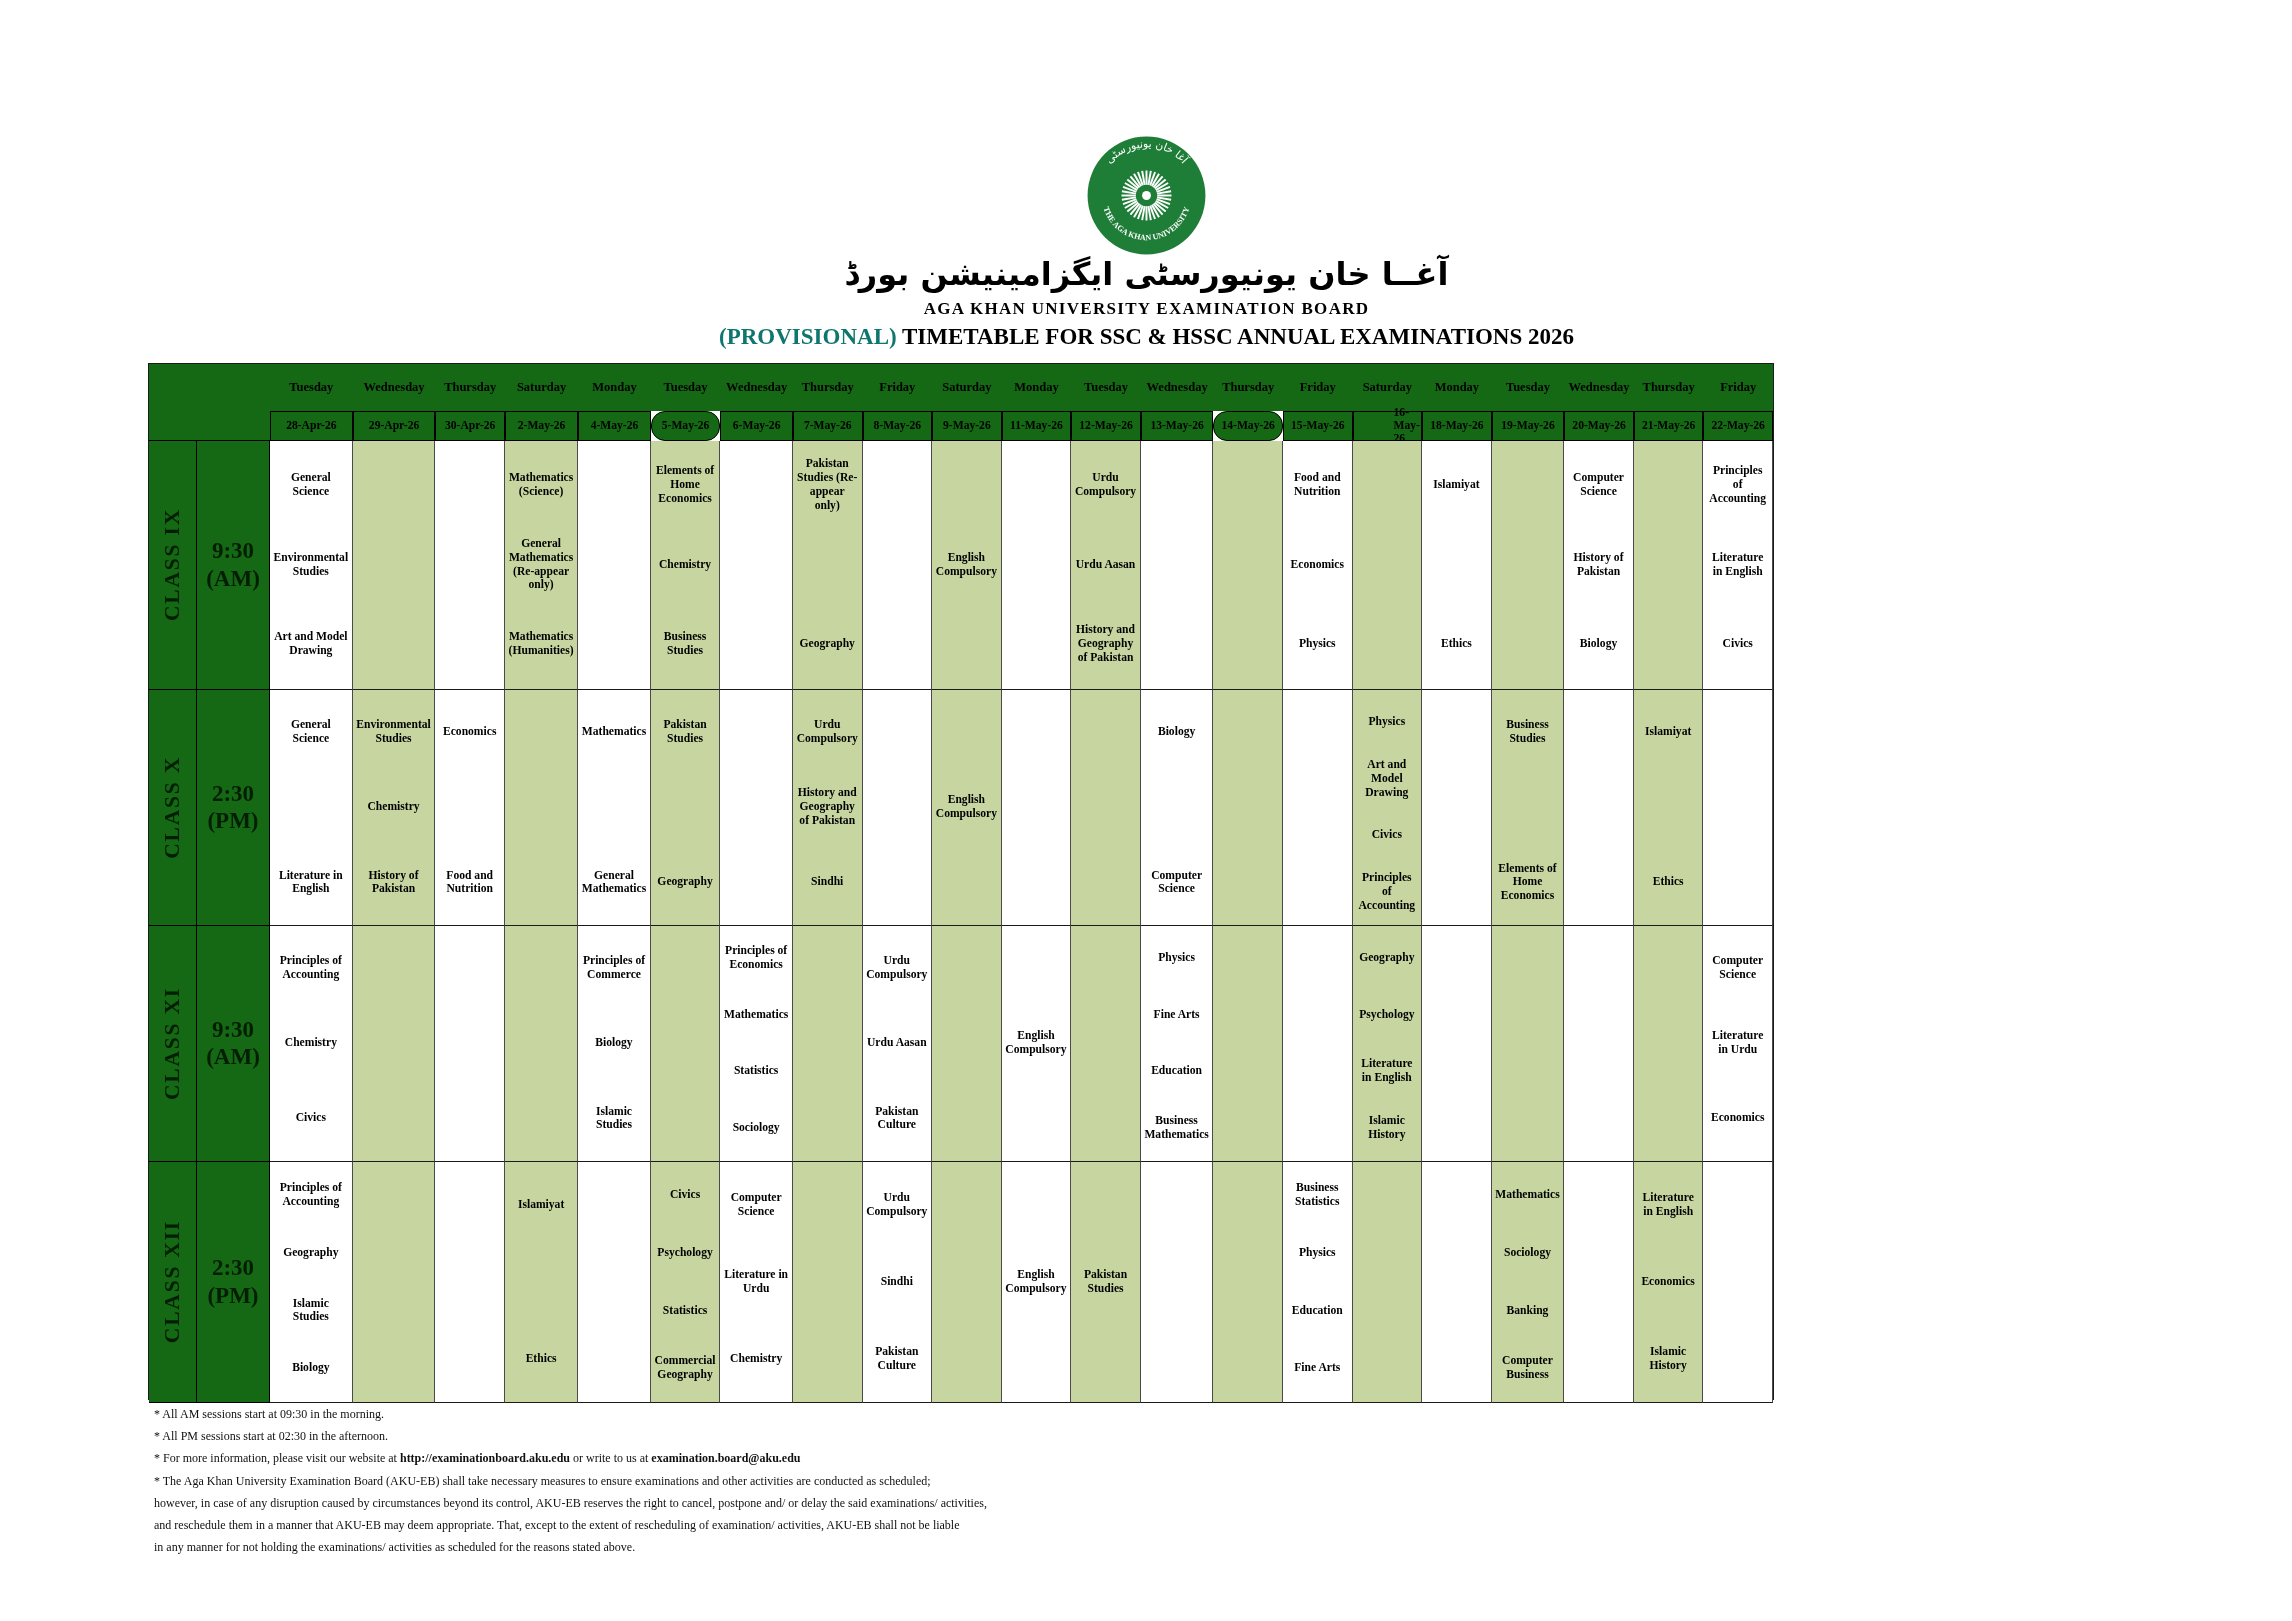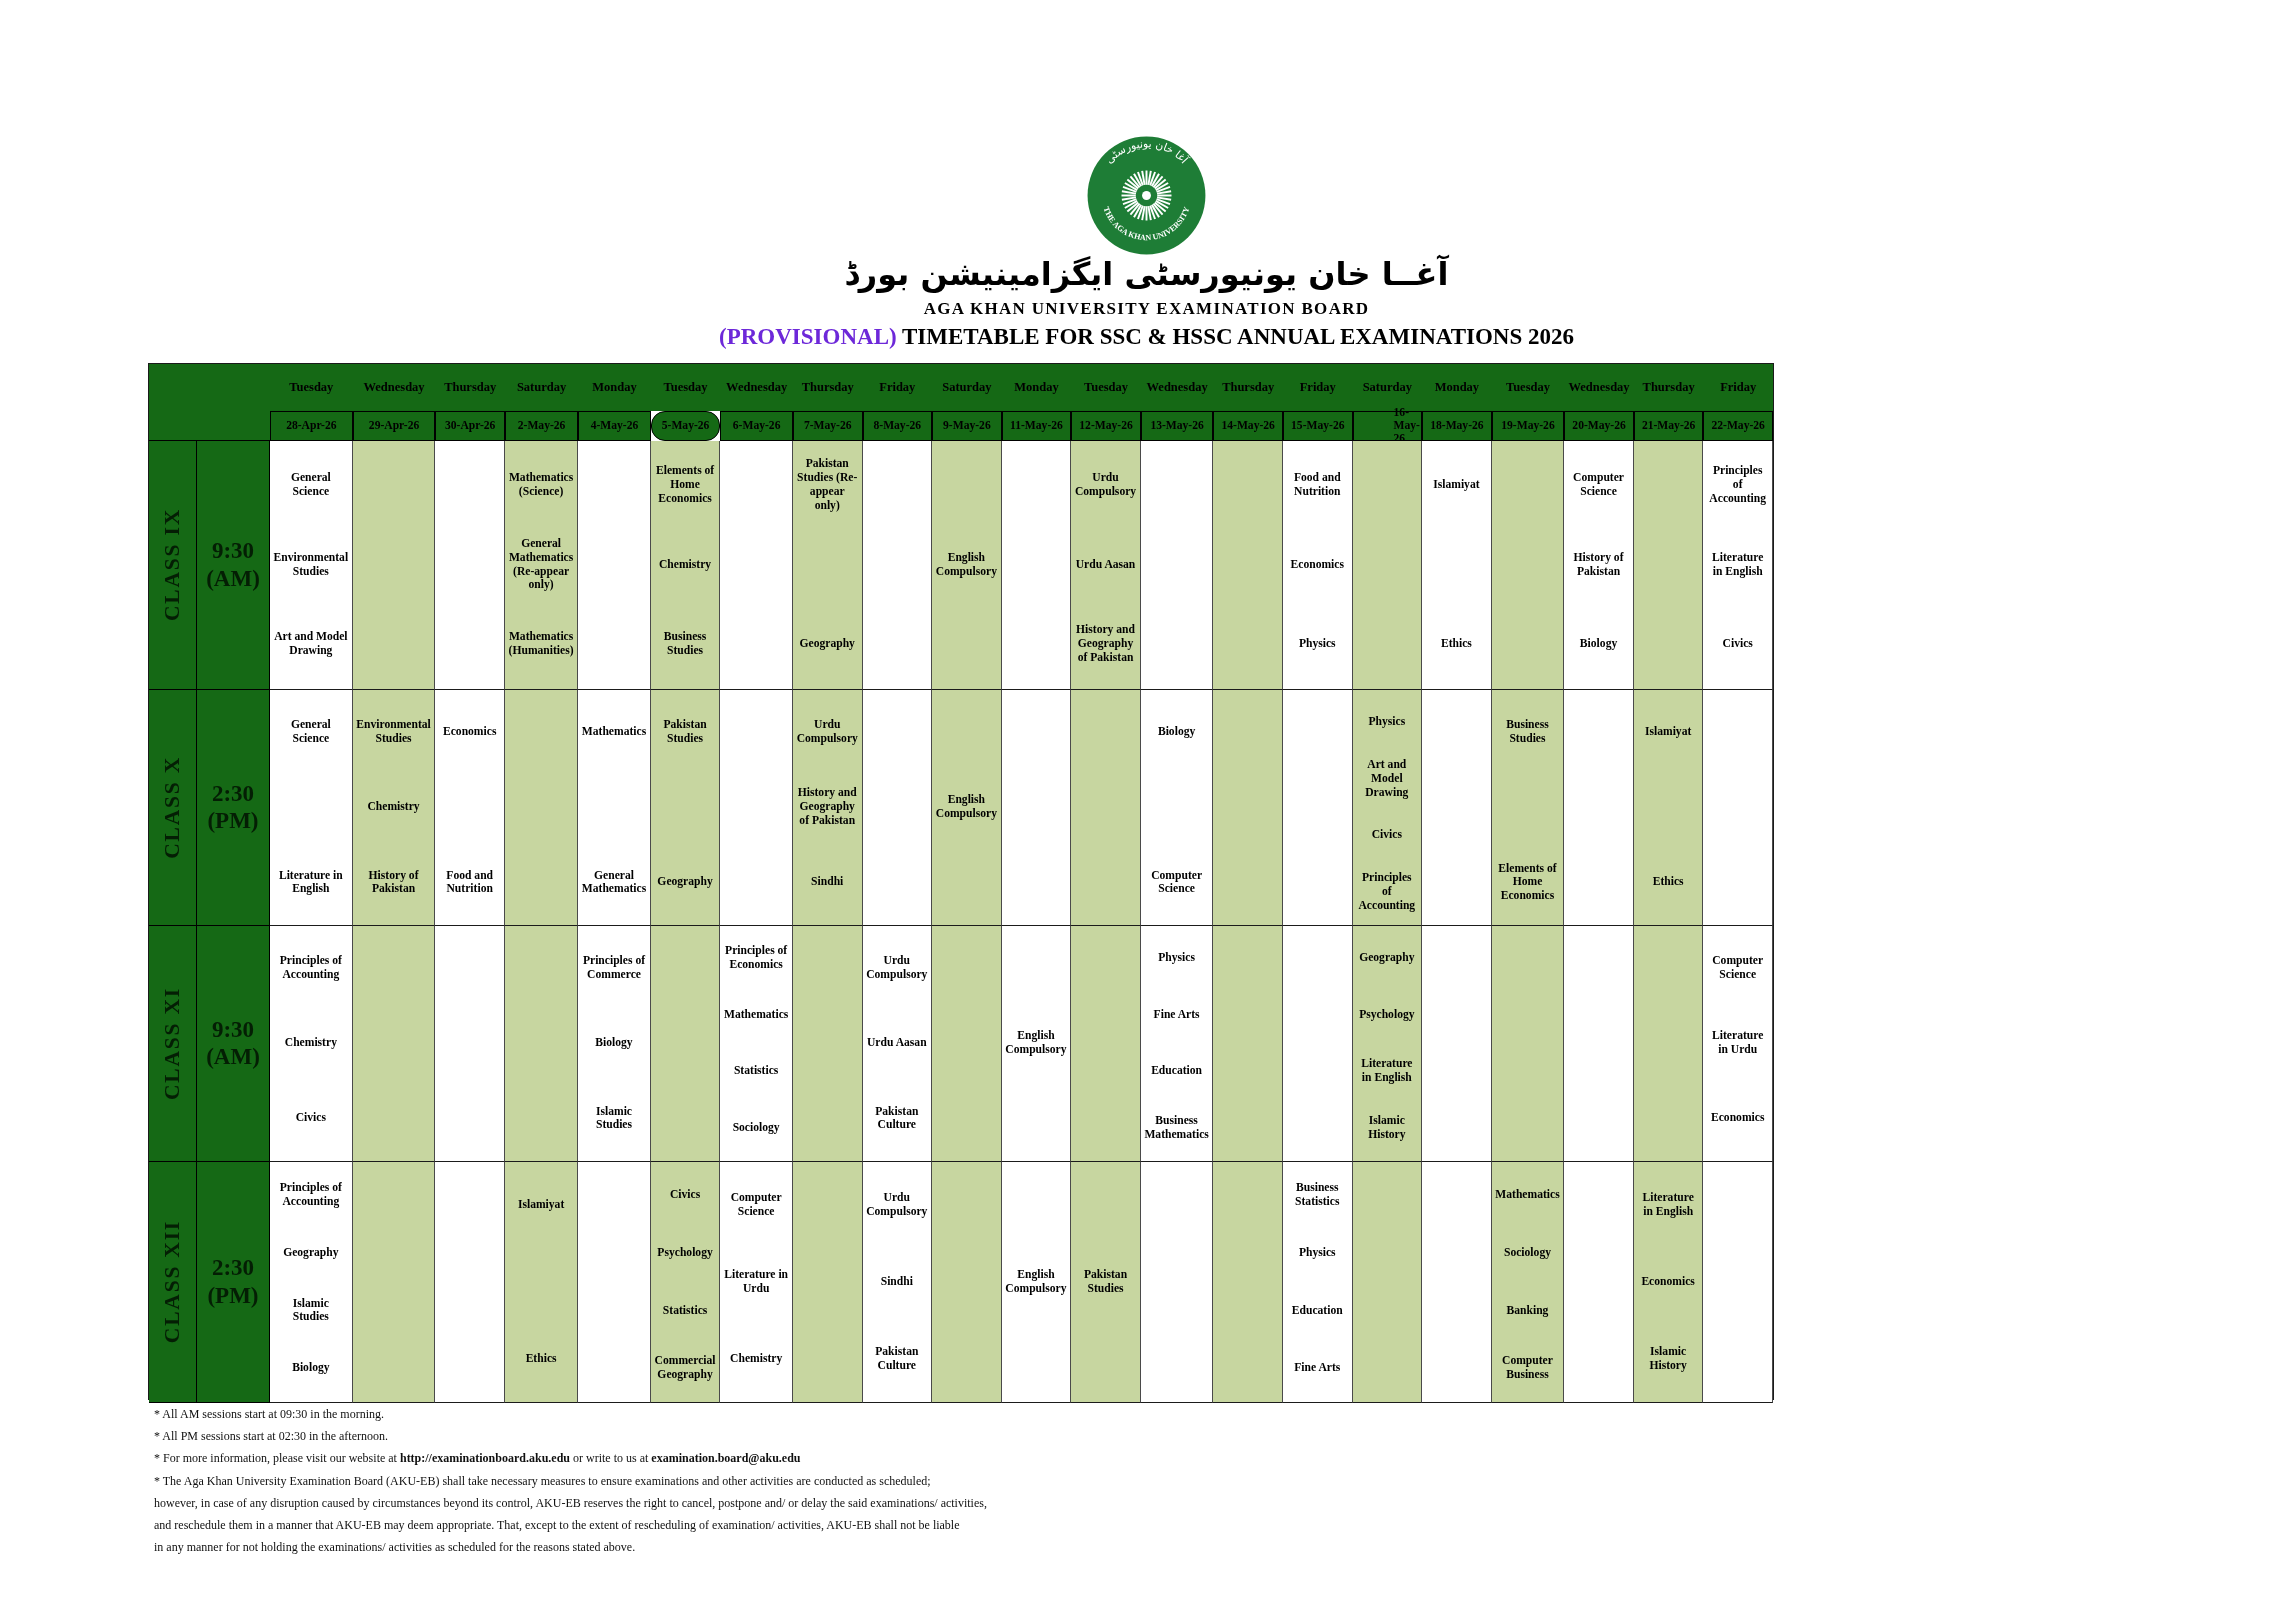--- a/index.html
+++ b/index.html
@@ -11,21 +11,21 @@
     --dg:#156915;      
     --lg:#c7d6a0;      
     --bdr:#1b1b1b;
   }
   
   .top-center{position:absolute;left:0;width:100%;text-align:center;}
   #logo-wrap{top:133px;}
   #urdu-line{top:258px;font-family:"DejaVu Sans",sans-serif;font-size:32px;font-weight:bold;line-height:1;}
   #org-line{top:299px;font-size:17px;font-weight:bold;letter-spacing:1.3px;}
   #title-line{top:324px;font-size:23px;font-weight:bold;}
-  #title-line .prov{color:#6d28d9;}
+  #title-line .prov{color:#0f766e;}
   
   #tt-grid{
     position:absolute;left:148px;top:363px;width:1626px;height:1037px;
     display:grid;grid-template-columns:48px 73px repeat(21,1fr);
     grid-template-rows:47px 29.6px 249px 236px 236px 241px;
     border:1.8px solid var(--bdr);background:#fff;box-sizing:border-box;
   }
   .dk{background:var(--dg);}
   .day-cell{
     background:var(--dg);display:flex;align-items:center;justify-content:center;
@@ -148,21 +148,21 @@
     <div class="date-cell" style="grid-area: 2 / 11;">8-May-26</div>
     <div class="day-cell" style="grid-area: 1 / 12;">Saturday</div>
     <div class="date-cell" style="grid-area: 2 / 12;">9-May-26</div>
     <div class="day-cell" style="grid-area: 1 / 13;">Monday</div>
     <div class="date-cell" style="grid-area: 2 / 13;">11-May-26</div>
     <div class="day-cell" style="grid-area: 1 / 14;">Tuesday</div>
     <div class="date-cell" style="grid-area: 2 / 14;">12-May-26</div>
     <div class="day-cell" style="grid-area: 1 / 15;">Wednesday</div>
     <div class="date-cell" style="grid-area: 2 / 15;">13-May-26</div>
     <div class="day-cell" style="grid-area: 1 / 16;">Thursday</div>
-    <div class="date-cell" style="grid-area: 2 / 16;">14-May-26</div>
+    <div class="date-cell" style="grid-area: 2 / 16; border-radius: 14px;">14-May-26</div>
     <div class="day-cell" style="grid-area: 1 / 17;">Friday</div>
     <div class="date-cell" style="grid-area: 2 / 17;">15-May-26</div>
     <div class="day-cell" style="grid-area: 1 / 18;">Saturday</div>
     <div class="date-cell" style="grid-area: 2 / 18; padding-left: 40px;">16-May-26</div>
     <div class="day-cell" style="grid-area: 1 / 19;">Monday</div>
     <div class="date-cell" style="grid-area: 2 / 19;">18-May-26</div>
     <div class="day-cell" style="grid-area: 1 / 20;">Tuesday</div>
     <div class="date-cell" style="grid-area: 2 / 20;">19-May-26</div>
     <div class="day-cell" style="grid-area: 1 / 21;">Wednesday</div>
     <div class="date-cell" style="grid-area: 2 / 21;">20-May-26</div>

